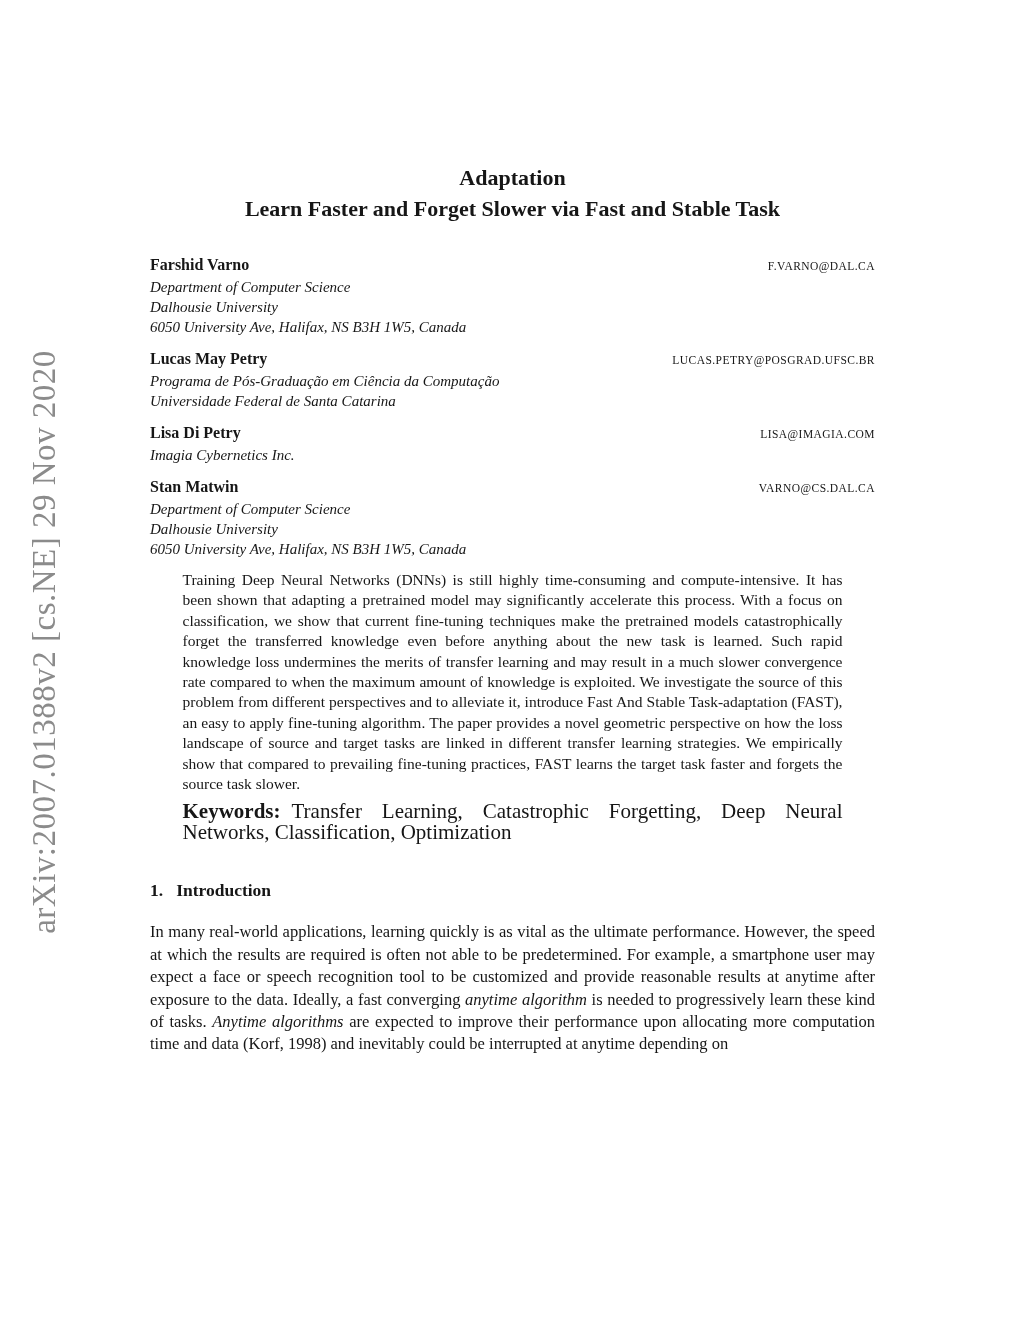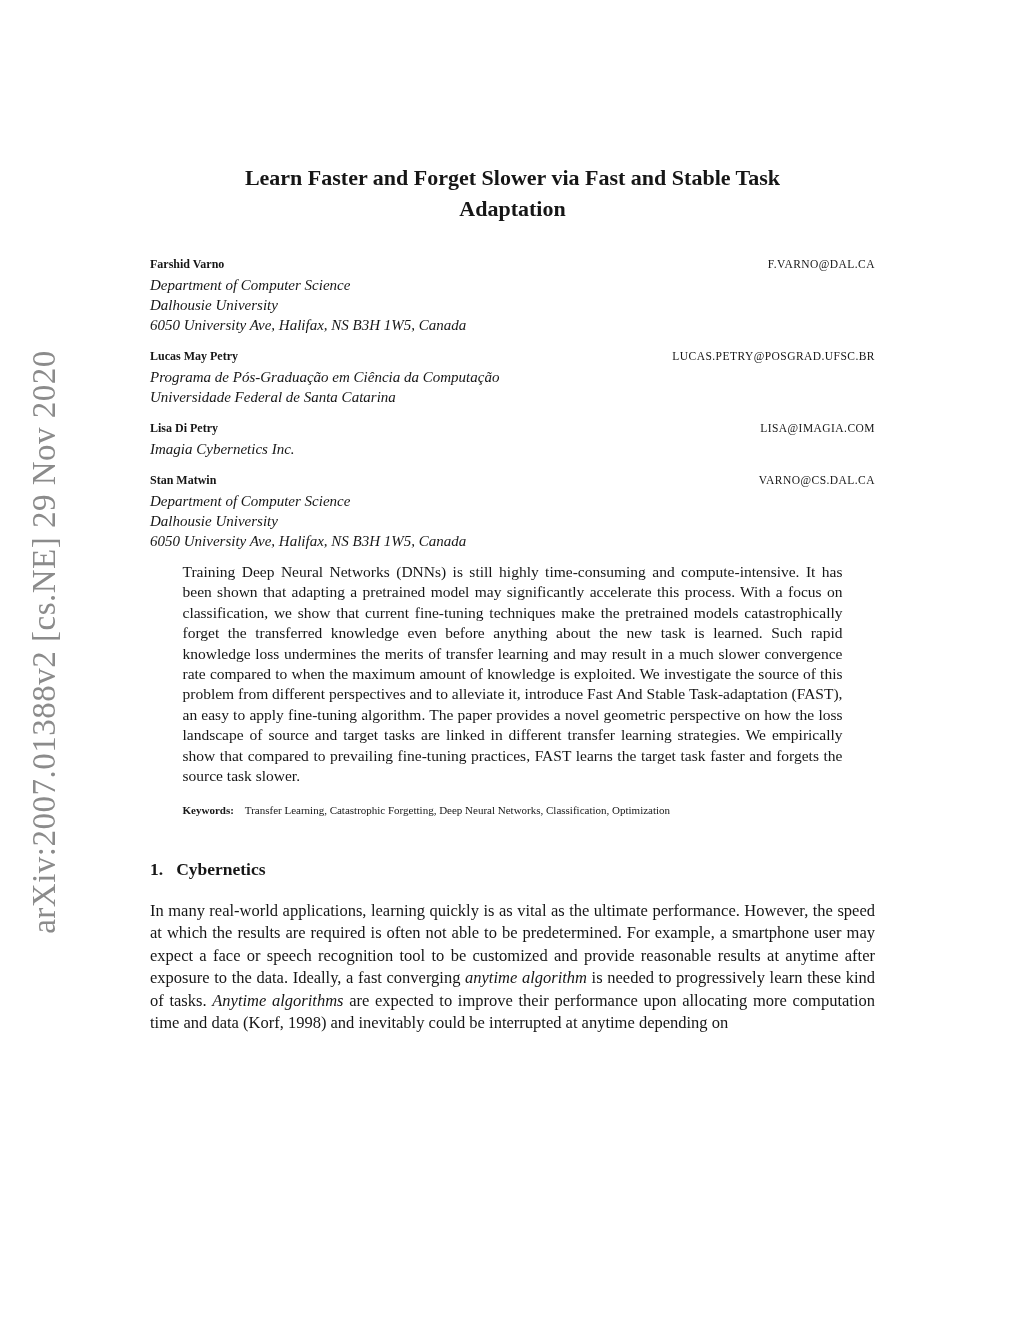--- a/index.html
+++ b/index.html
@@ -42,21 +42,21 @@
 
   section.authors { margin-top: 30px; }
   .author { margin-bottom: 11px; }
   .author-row {
     display: flex;
     justify-content: space-between;
     align-items: baseline;
   }
   .author-name {
     font-weight: bold;
-    font-size: 12px;
+    font-size: 16px;
     line-height: 21px;
   }
   .author-email {
     font-size: 11.5px;
     letter-spacing: 0.45px;
     line-height: 21px;
     text-align: right;
   }
   .affil {
     font-style: italic;
@@ -73,22 +73,22 @@
   p.abstract-body {
     width: 660px;
     margin: 9px auto 0 auto;
     font-size: 15.5px;
     line-height: 20.4px;
     text-align: justify;
     font-family: Liberation Serif, serif;
   }
   p.keywords {
     width: 660px;
-    margin: 14px auto 0 auto;
-    font-size: 11px;
+    margin: 7px auto 0 auto;
+    font-size: 21px;
     line-height: 20.4px;
     text-align: justify;
   }
   .kw-label { font-weight: bold; margin-right: 11px; }
 
   h2.section-heading {
     margin-top: 38px;
     font-size: 17.5px;
     font-weight: bold;
   }
@@ -111,22 +111,22 @@
 </head>
 <body>
 
 <div class="page">
 
   <div class="arxiv-watermark">arXiv:2007.01388v2 [cs.NE] 29 Nov 2020</div>
 
   <main class="content">
 
     <h1 class="paper-title">
+      <span class="title-line">Adaptation</span>
       <span class="title-line">Learn Faster and Forget Slower via Fast and Stable Task</span>
-      <span class="title-line">Adaptation</span>
     </h1>
 
     <section class="authors">
 
       <div class="author">
         <div class="author-row">
           <span class="author-name">Farshid Varno</span>
           <span class="author-email">F.VARNO@DAL.CA</span>
         </div>
         <div class="affil">Department of Computer Science</div>
@@ -161,20 +161,20 @@
         <div class="affil">6050 University Ave, Halifax, NS B3H 1W5, Canada</div>
       </div>
 
     </section>
 
 
     <p class="abstract-body">Training Deep Neural Networks (DNNs) is still highly time-consuming and compute-intensive. It has been shown that adapting a pretrained model may significantly accelerate this process. With a focus on classification, we show that current fine-tuning techniques make the pretrained models catastrophically forget the transferred knowledge even before anything about the new task is learned. Such rapid knowledge loss undermines the merits of transfer learning and may result in a much slower convergence rate compared to when the maximum amount of knowledge is exploited. We investigate the source of this problem from different perspectives and to alleviate it, introduce Fast And Stable Task-adaptation (FAST), an easy to apply fine-tuning algorithm. The paper provides a novel geometric perspective on how the loss landscape of source and target tasks are linked in different transfer learning strategies. We empirically show that compared to prevailing fine-tuning practices, FAST learns the target task faster and forgets the source task slower.</p>
 
     <p class="keywords"><span class="kw-label">Keywords:</span><span>Transfer Learning, Catastrophic Forgetting, Deep Neural Networks, Classification, Optimization</span></p>
 
-    <h2 class="section-heading"><span class="sec-num">1.</span><span>Cybernetics</span></h2>
+    <h2 class="section-heading"><span class="sec-num">1.</span><span>Introduction</span></h2>
 
     <p class="intro"><span>In many real-world applications, learning quickly is as vital as the ultimate performance. However, the speed at which the results are required is often not able to be predetermined. For example, a smartphone user may expect a face or speech recognition tool to be customized and provide reasonable results at anytime after exposure to the data. Ideally, a fast converging </span><span class="it">anytime algorithm</span><span> is needed to progressively learn these kind of tasks. </span><span class="it">Anytime algorithms</span><span> are expected to improve their performance upon allocating more computation time and data (Korf, 1998) and inevitably could be interrupted at anytime depending on</span></p>
 
 
   </main>
 
 </div>
 
 </body></html>

